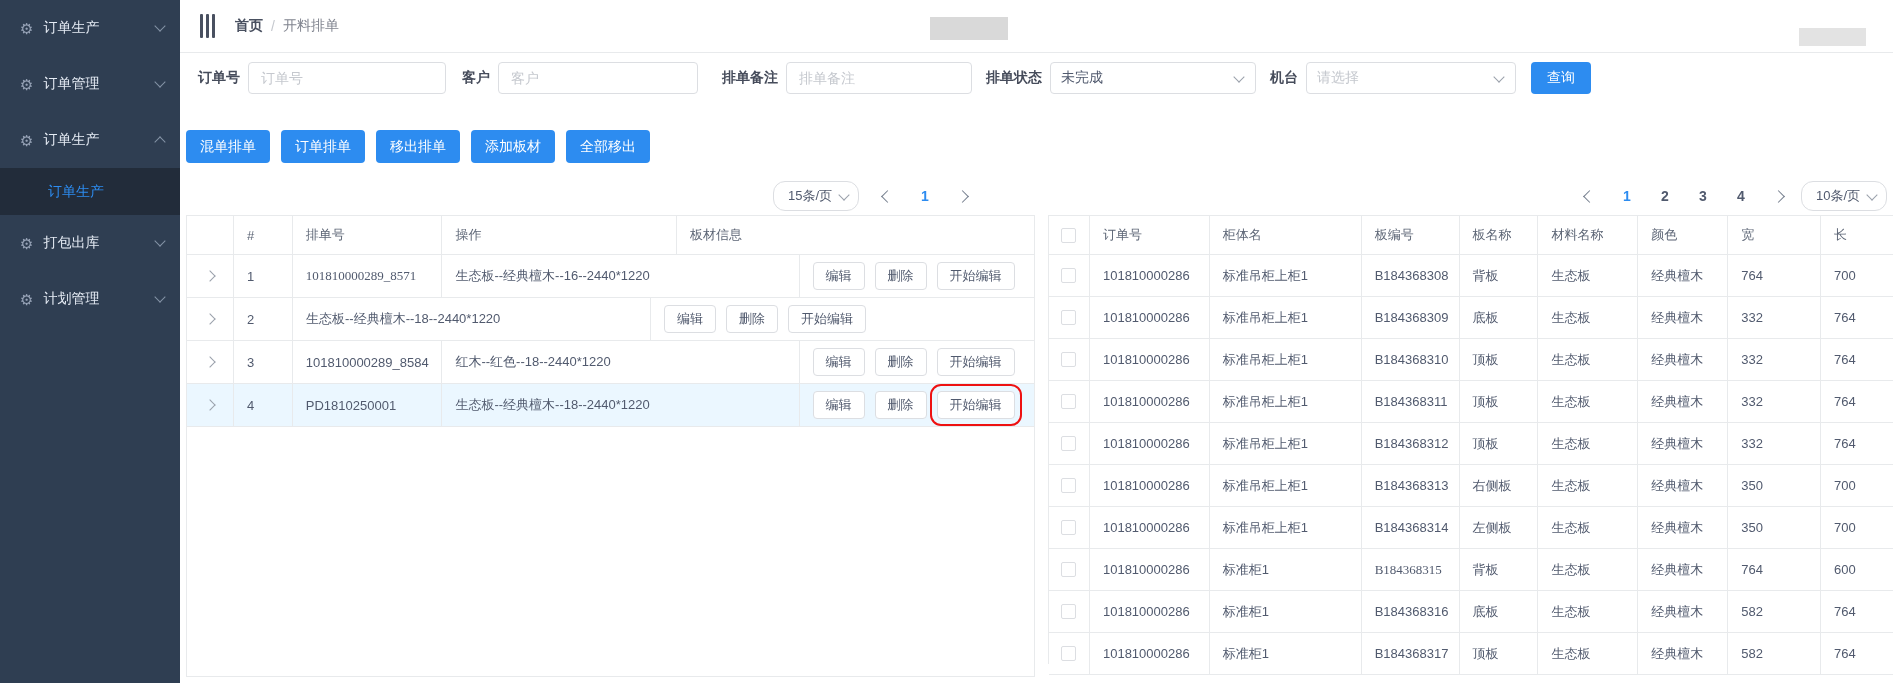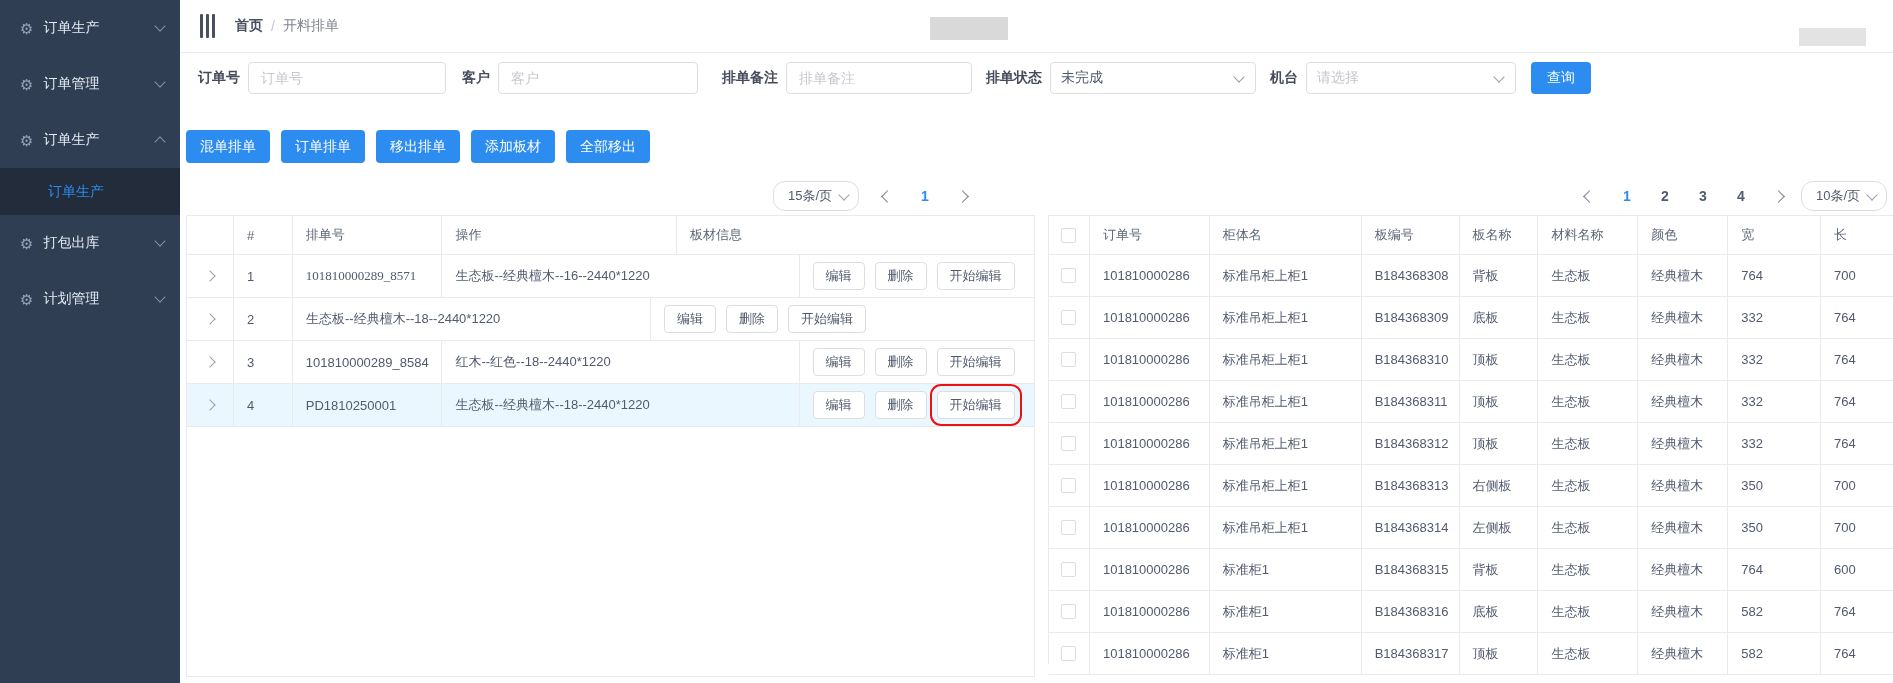--- a/index.html
+++ b/index.html
@@ -366,21 +366,21 @@
           <div class="tcell" style="width: 90px;">经典檀木</div>
           <div class="tcell" style="width: 93px;">350</div>
           <div class="tcell" style="width: 72px;">700</div>
         </div>
         <div class="trow">
           <div class="tcell c-center" style="width: 41px;">
             <span class="cbx"></span>
           </div>
           <div class="tcell" style="width: 120px;">101810000286</div>
           <div class="tcell" style="width: 152px;">标准柜1</div>
-          <div class="tcell" style="width: 98px;">B184368315</div>
+          <div class="tcell" style="width: 98px; font-family: Liberation Serif, serif;">B184368315</div>
           <div class="tcell" style="width: 79px;">背板</div>
           <div class="tcell" style="width: 100px;">生态板</div>
           <div class="tcell" style="width: 90px;">经典檀木</div>
           <div class="tcell" style="width: 93px;">764</div>
           <div class="tcell" style="width: 72px;">600</div>
         </div>
         <div class="trow">
           <div class="tcell c-center" style="width: 41px;">
             <span class="cbx"></span>
           </div>

